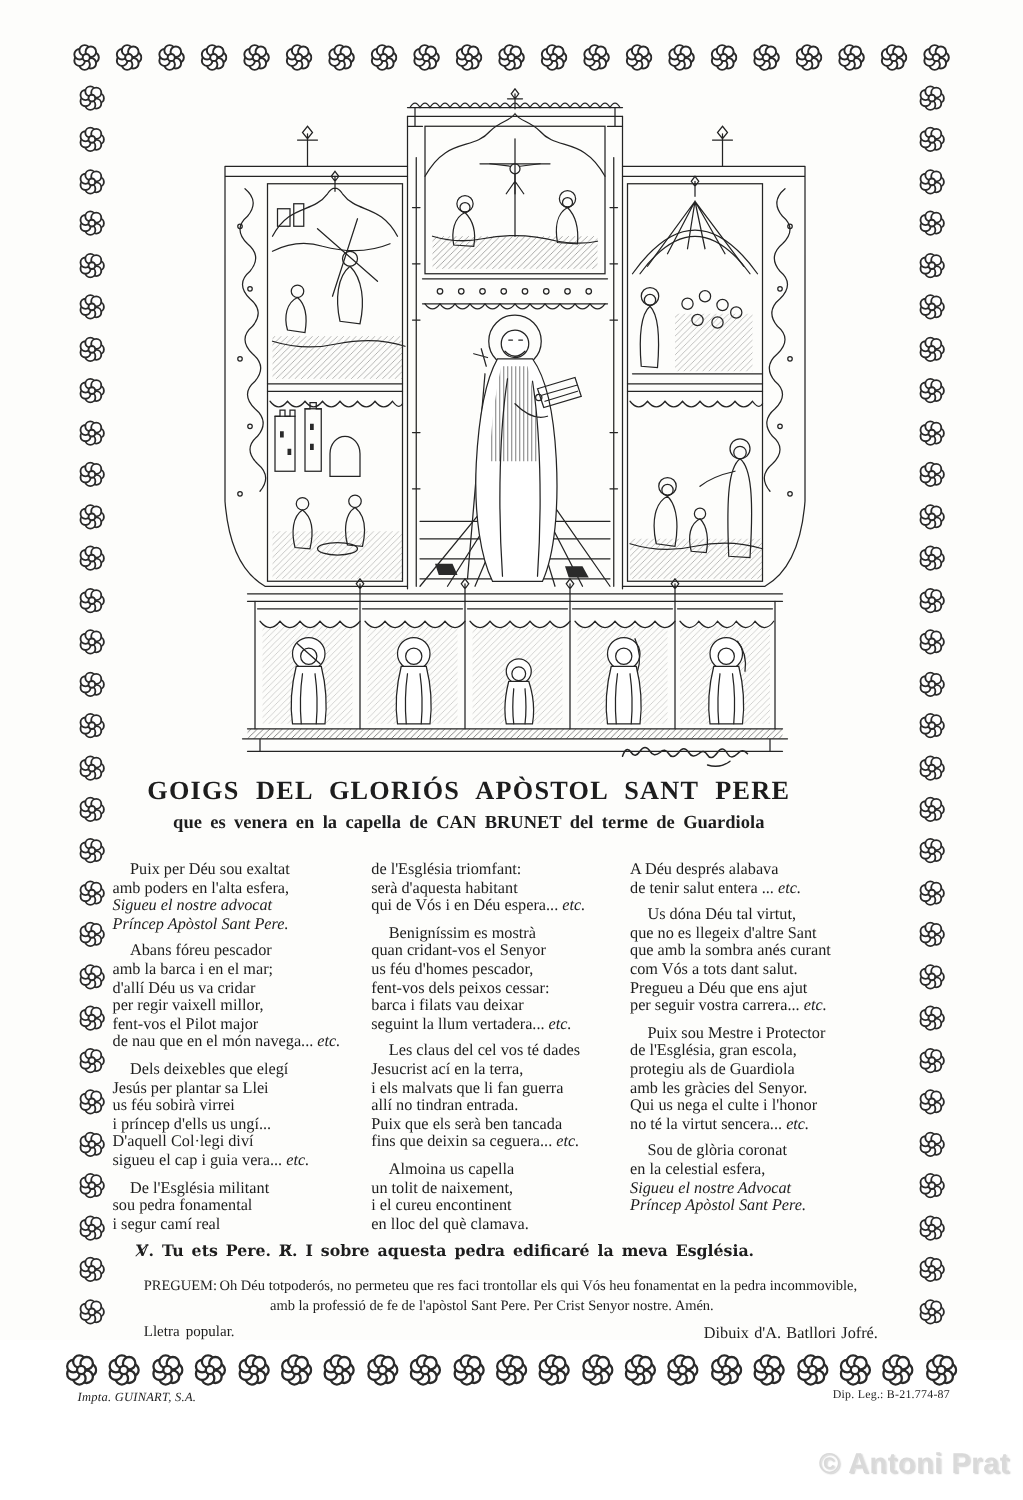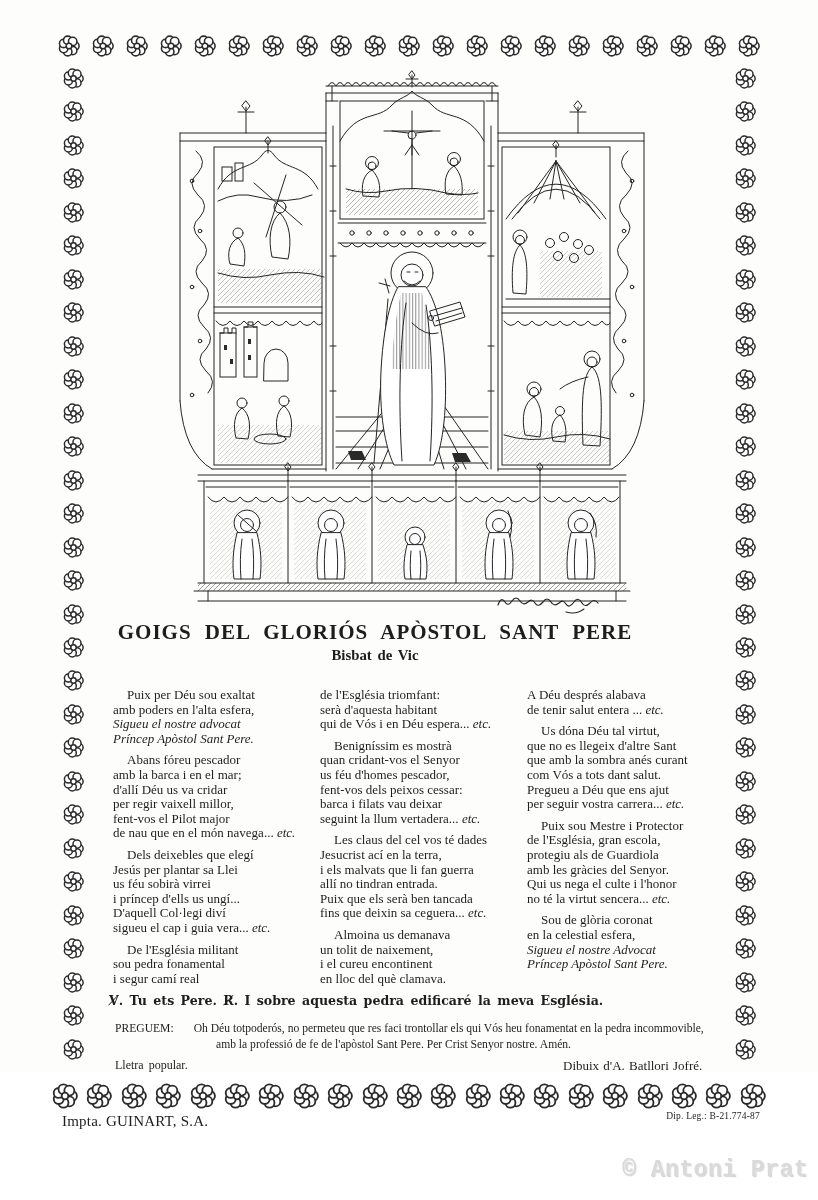--- a/index.html
+++ b/index.html
@@ -24,44 +24,44 @@
   .artwork{position:absolute;left:168px;top:70px;width:488px;height:550px;}
   .artwork svg{display:block;width:100%;height:100%;}
 
   
   .title-block{position:absolute;left:60px;top:620px;width:630px;text-align:center;}
   .goigs-title{font-size:21px;font-weight:bold;letter-spacing:1px;word-spacing:7px;white-space:nowrap;}
   .goigs-subtitle{font-size:14.8px;font-weight:bold;word-spacing:3px;margin-top:5px;white-space:nowrap;}
   .goigs-bisbat{font-size:14.8px;font-weight:bold;word-spacing:2px;margin-top:2px;}
 
   
-  .verses{position:absolute;left:113px;top:688px;width:626px;display:flex;}
+  .verses{position:absolute;left:90px;top:688px;width:626px;display:flex;}
   .verse-column{width:207px;flex:0 0 207px;}
   .stanza{margin:0 0 7px 0;}
   .stanza .line{font-size:13px;line-height:14.6px;white-space:nowrap;}
   .stanza:not(.cont) .line:first-child{padding-left:14px;}
   .line.it{font-style:italic;}
   .line i{font-style:italic;}
 
   
   .versicle{position:absolute;left:109px;top:993px;font-family:"DejaVu Serif",serif;
             font-size:12.6px;font-weight:bold;word-spacing:2px;white-space:nowrap;}
   .preguem{position:absolute;left:115px;top:1021px;width:612px;font-size:11.6px;line-height:15.5px;}
   .preguem .row1{white-space:nowrap;}
-  .preguem .row1 .lbl{margin-right:20px;}
+  .preguem .row1 .lbl{margin-right:2px;}
   .preguem .row2{padding-left:101px;white-space:nowrap;}
 
   .credit-lletra{position:absolute;left:115px;top:1058px;font-size:12px;word-spacing:2px;text-align:right;}
   .credit-dibuix{position:absolute;left:563px;top:1058px;font-size:13px;word-spacing:1px;white-space:nowrap;}
 
   
-  .footer-printer{position:absolute;left:62px;top:1113px;font-size:15px;letter-spacing:.2px;}
+  .footer-printer{position:absolute;left:62px;top:1113px;font-size:10px;letter-spacing:.2px;font-style:italic;}
   .footer-deposit{position:absolute;right:58px;top:1111px;font-size:9.5px;letter-spacing:.2px;}
 
-  .watermark{position:absolute;right:10px;top:1157px;font-family:Liberation Mono, monospace;
+  .watermark{position:absolute;right:10px;top:1157px;font-family:Liberation Sans, sans-serif;
              font-size:23px;font-weight:bold;letter-spacing:.5px;color:#d9d9d9;
              text-shadow:0 0 3px #ffffff,1px 1px 1px #c4c4c4;white-space:nowrap;}
 </style>
 </head>
 <body>
 
 <div class="page">
 
   <svg width="0" height="0" style="position:absolute" aria-hidden="true">
     <defs>
@@ -585,21 +585,21 @@
         <g>
           <path d="M330,534 q3,-9 7,-3 q3,5 7,-1 q4,-6 8,0 q3,5 8,1 q4,-4 7,1 q3,5 8,-1 q4,-6 8,0 q3,5 8,1 q4,-4 7,1 q3,5 8,-2 q4,-6 8,1 q3,5 8,0 q4,-5 8,0" stroke-width="1.2"></path>
           <path d="M398,541 q10,3 18,-3" stroke-width="1.1"></path>
         </g>
       </g>
     </svg>
   </div>
 
   <div class="title-block">
     <div class="goigs-title">GOIGS DEL GLORIÓS APÒSTOL SANT PERE</div>
-    <div class="goigs-bisbat">Bisbat de Vic</div>
+    <div class="goigs-subtitle">que es venera en la capella de CAN BRUNET del terme de Guardiola</div>
   </div>
 
   <div class="verses">
       <div class="verse-column">
         <div class="stanza">
           <div class="line">Puix per Déu sou exaltat</div>
           <div class="line">amb poders en l'alta esfera,</div>
           <div class="line it">Sigueu el nostre advocat</div>
           <div class="line it">Príncep Apòstol Sant Pere.</div>
         </div>
@@ -641,21 +641,21 @@
         </div>
         <div class="stanza">
           <div class="line">Les claus del cel vos té dades</div>
           <div class="line">Jesucrist ací en la terra,</div>
           <div class="line">i els malvats que li fan guerra</div>
           <div class="line">allí no tindran entrada.</div>
           <div class="line">Puix que els serà ben tancada</div>
           <div class="line">fins que deixin sa ceguera... <i>etc.</i></div>
         </div>
         <div class="stanza">
-          <div class="line">Almoina us demanava</div>
+          <div class="line">Almoina us capella</div>
           <div class="line">un tolit de naixement,</div>
           <div class="line">i el cureu encontinent</div>
           <div class="line">en lloc del què clamava.</div>
         </div>
       </div>
       <div class="verse-column">
         <div class="stanza cont">
           <div class="line">A Déu després alabava</div>
           <div class="line">de tenir salut entera ... <i>etc.</i></div>
         </div>

